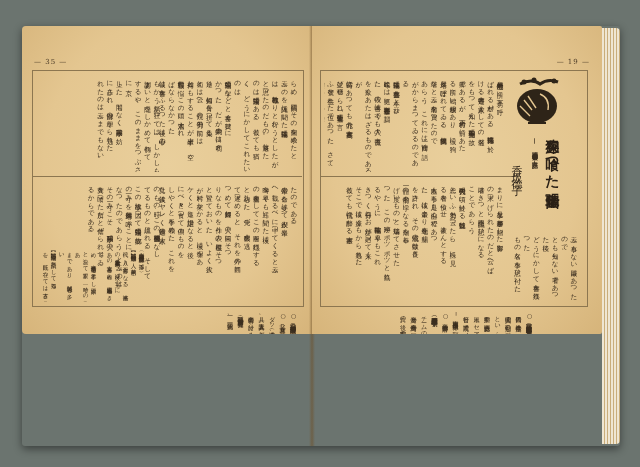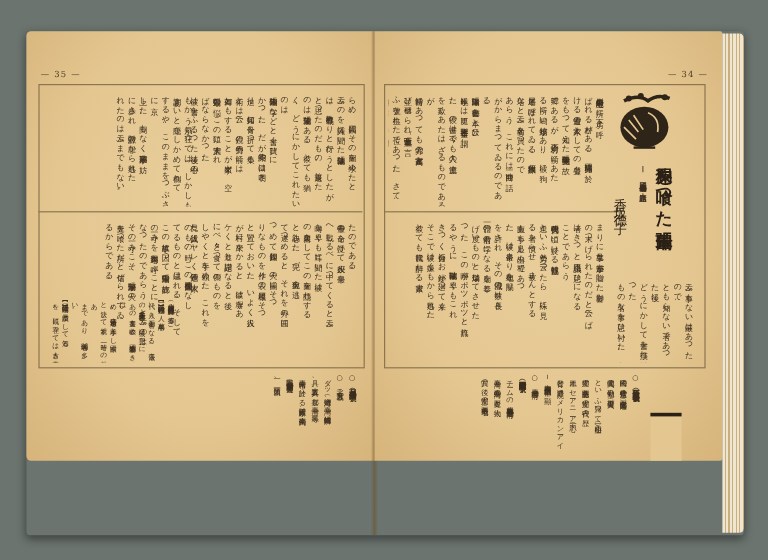--- a/index.html
+++ b/index.html
@@ -8,21 +8,21 @@
     background: #6b746f;
     font-family: "DejaVu Serif", serif;
     position: relative;
   }
   .book {
     position: absolute; left: 22px; top: 26px; width: 598px; height: 420px;
     box-shadow: 0 3px 8px rgba(0,0,0,0.45);
     border-radius: 3px;
   }
   .page {
-    position: absolute; top: 0; height: 358px;
+    position: absolute; top: 0; height: 308px;
     background: radial-gradient(ellipse at 50% 45%, #e9cf9c 0%, #e4c690 60%, #d6b47a 100%);
     overflow: hidden;
   }
   .page.left { left: 0; width: 290px; border-radius: 4px 0 0 4px; }
   .page.right { left: 290px; width: 290px; border-radius: 0 2px 2px 0; }
   .spine {
     position: absolute; left: 287px; top: 0; width: 6px; height: 420px;
     background: linear-gradient(90deg, rgba(120,90,50,0.0), rgba(110,80,40,0.55), rgba(120,90,50,0.0));
   }
   .page-edges {
@@ -96,21 +96,21 @@
     </div>
 
     <div class="vcol" style="right:14px; top:286px; width:200px; height:118px; font-size:6px; line-height:10.5px;">
       <span class="section-head">○月刊臺灣（十六卷三號）</span><br><span>○北 支（五月號）</span><br><span>ダッ（湾遺鄉、臺灣、經濟編輯）</span><br><span>具、大阪工具、京都、臺灣、黒等</span><br><span>臺南市に於ける體殿大祭、南臺鈎、</span><br><span>戰時臺灣（一般支那研究通會）</span><br><span>一、第一號四一</span>
     </div>
   </div>
 
   <div class="spine"></div>
 
   <div class="page right">
-    <div class="folio" style="right:12px; top:32px;">— 34 —</div>
+    <div class="folio" style="right:12px; top:32px;">— 19 —</div>
 
     <div class="frame" style="left:8px; top:44px; width:266px; height:235px;"></div>
     <div class="divider" style="left:8px; top:150px; width:196px;"></div>
 
     <svg class="emblem" style="left:198px; top:50px;" width="56" height="50" viewBox="0 0 56 50">
       <path d="M10 8 Q22 2 30 8 Q38 2 48 6" stroke="#2e2418" stroke-width="3" fill="none"></path>
       <circle cx="14" cy="6" r="2.5" fill="#2e2418"></circle>
         <circle cx="24" cy="4" r="2.5" fill="#2e2418"></circle>
         <circle cx="44" cy="5" r="2.5" fill="#2e2418"></circle>
       <ellipse cx="27" cy="30" rx="20" ry="17" fill="#2e2418"></ellipse>

